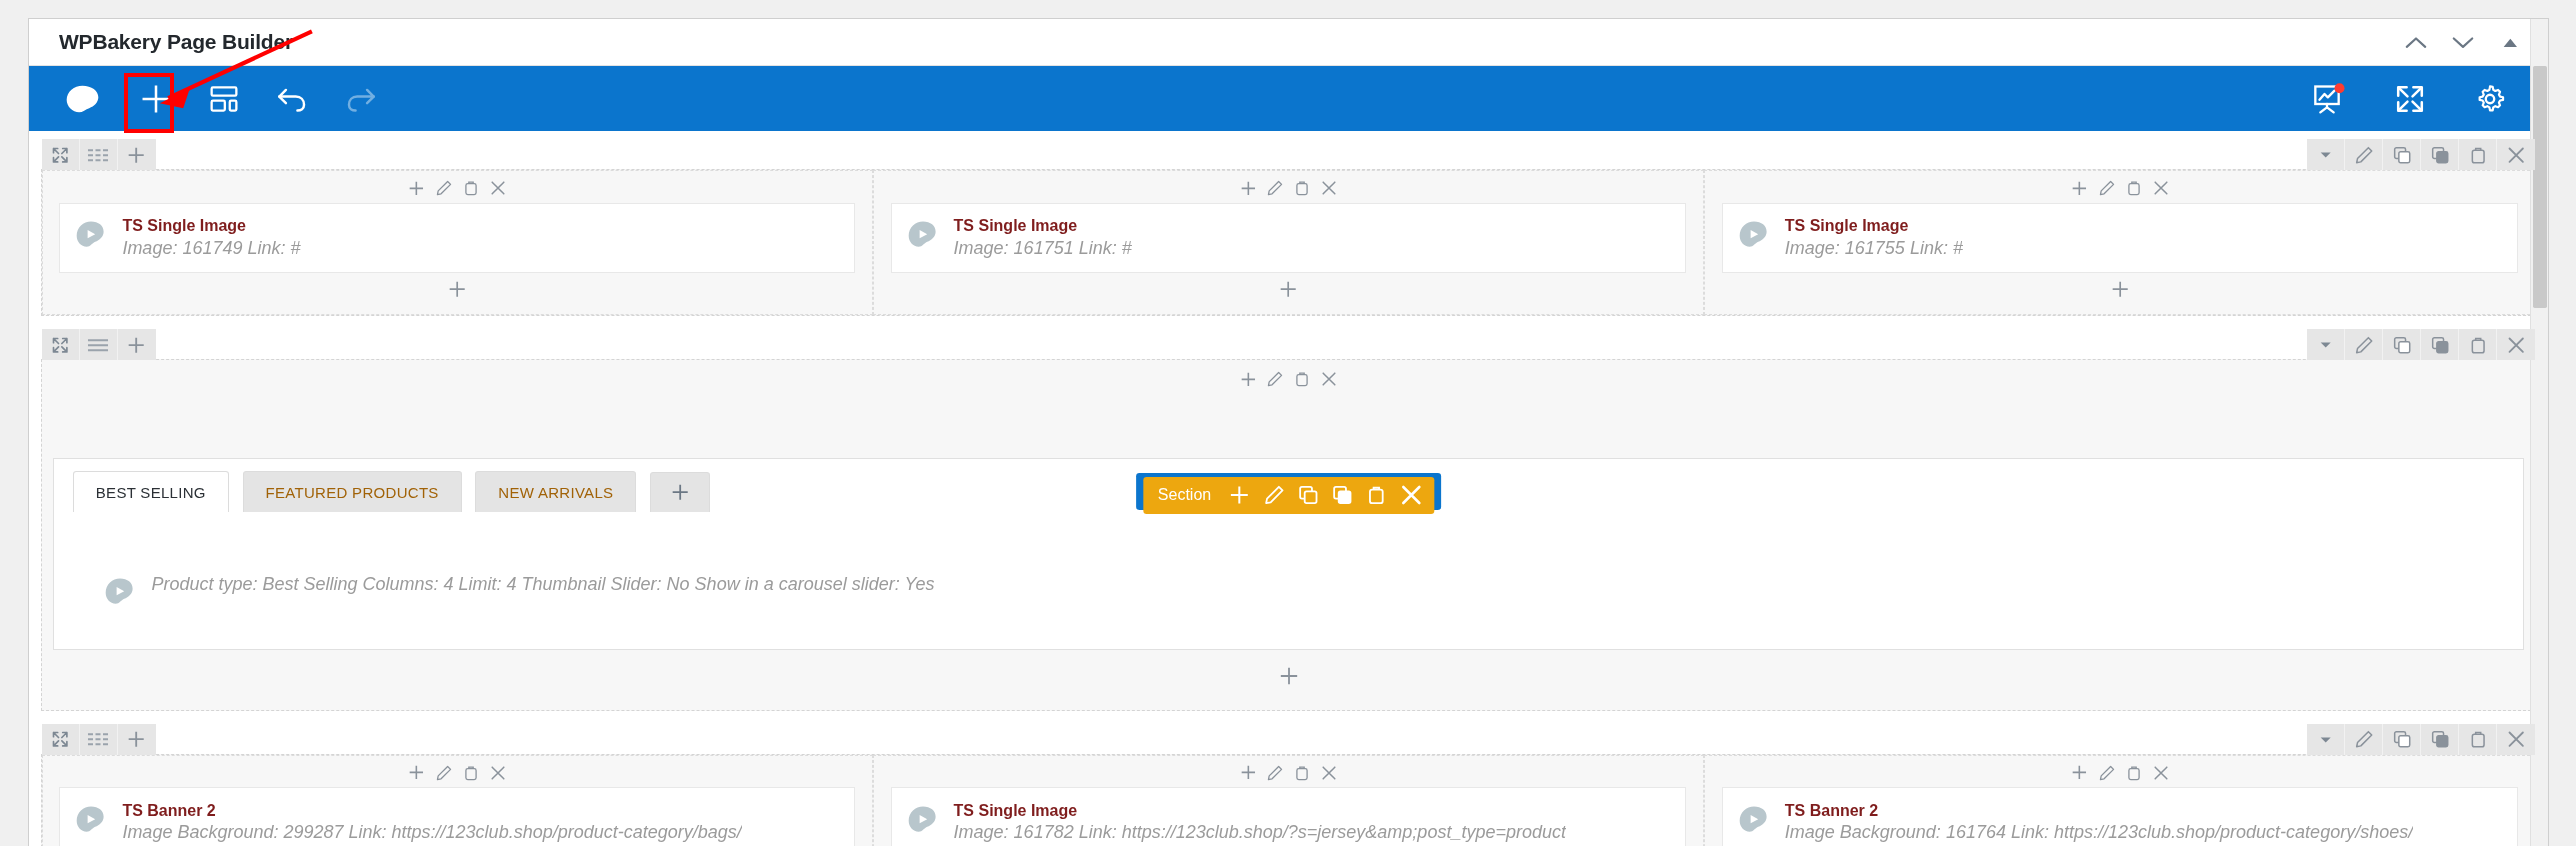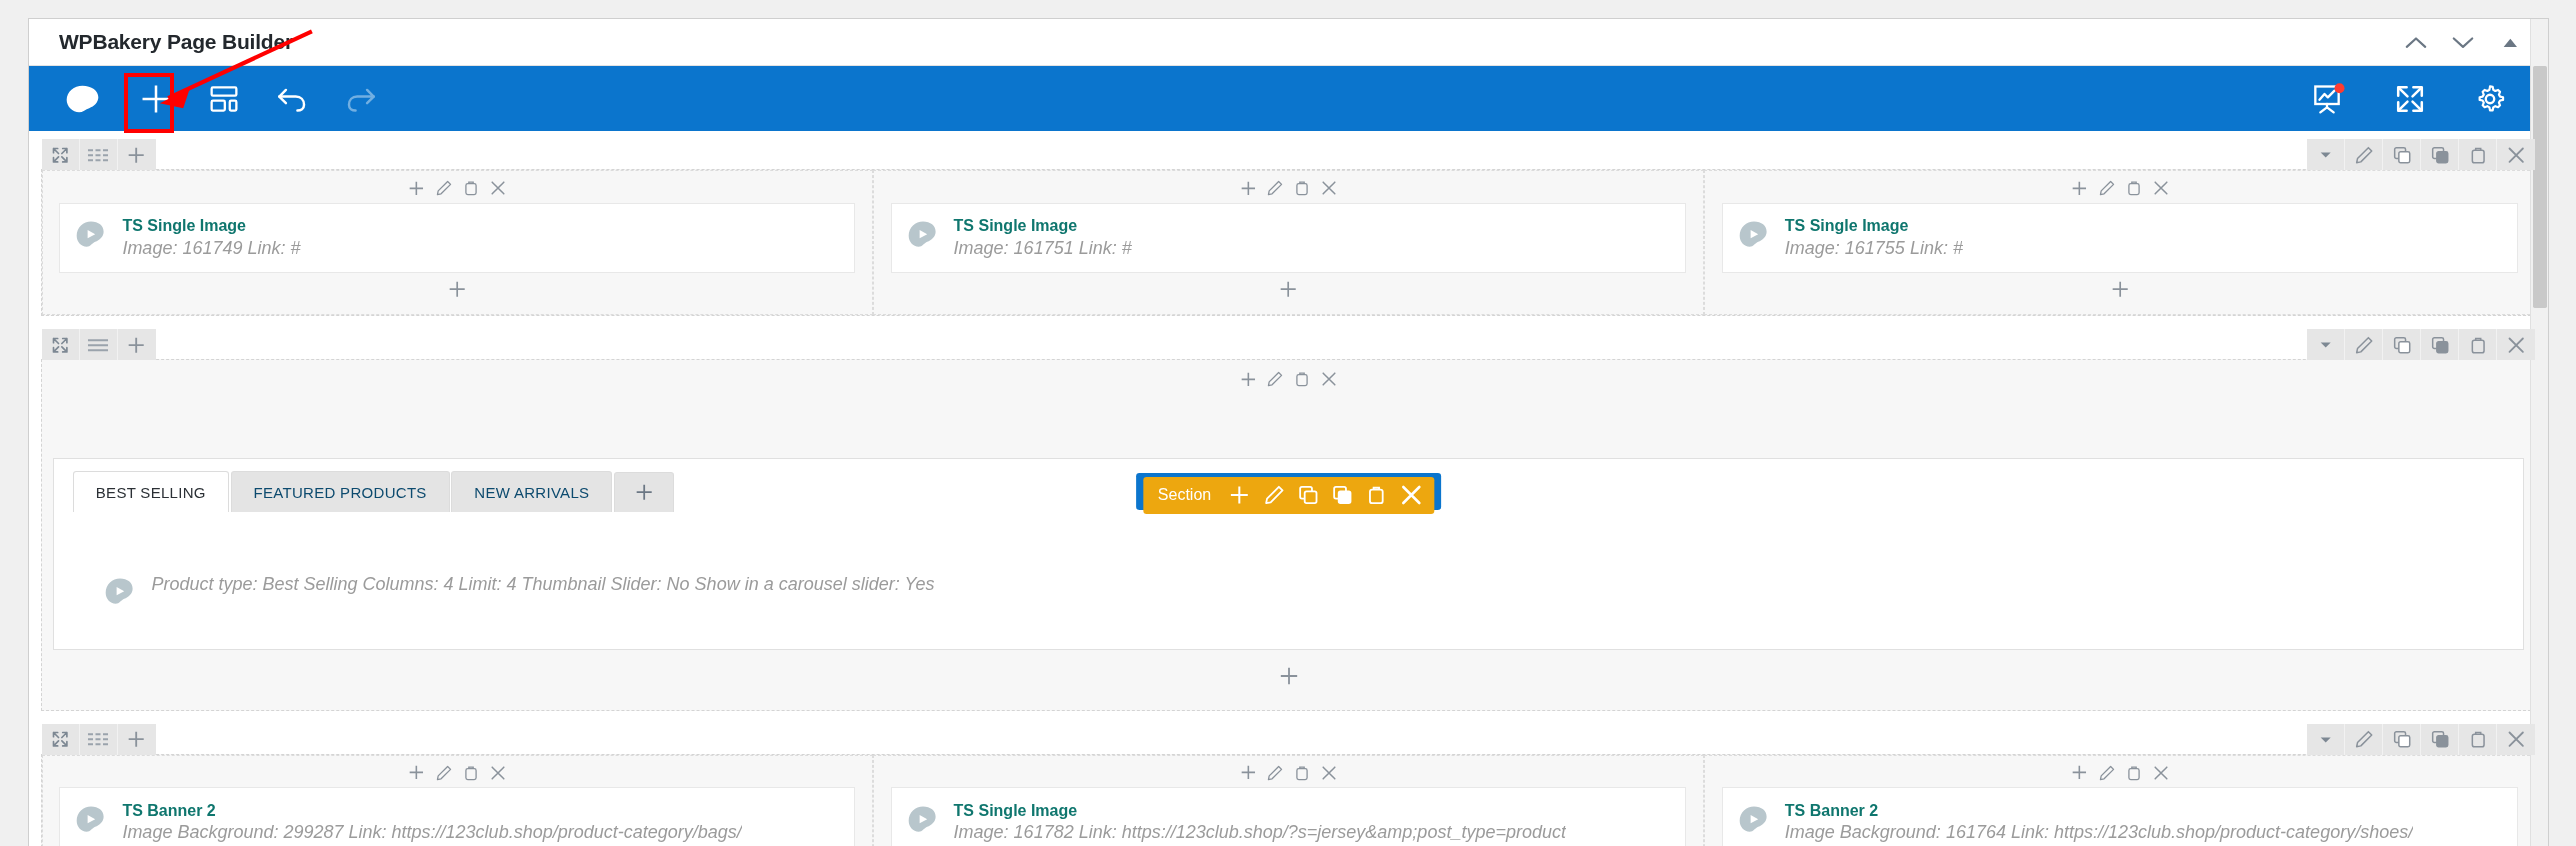--- a/index.html
+++ b/index.html
@@ -151,21 +151,21 @@
     display: flex;
     align-items: flex-start;
     gap: 15px;
     min-height: 55px;
   }
   .el-icon { flex: 0 0 auto; margin-top: 1.7px; }
   .el-text { display: flex; flex-direction: column; gap: 2.5px; min-width:0; }
   .el-title {
     font-size: 16px;
     font-weight: bold;
-    color: #0f766e;
+    color: #7f1d1d;
     white-space: nowrap;
   }
   .el-meta {
     font-size: 18px;
     font-style: italic;
     color: #9b9b9b;
     white-space: nowrap;
     overflow: hidden;
   }
   .col-add {
@@ -198,25 +198,25 @@
   .et-btn { display:flex; align-items:center; justify-content:center; cursor:pointer; }
   .et-btn svg { display:block; }
 
   .tabs-panel {
     background: #ffffff;
     border: 0.8px solid #e0e0e0;
     margin: 70px 11.7px 0 11.7px;
     min-height: 192px;
     position: relative;
   }
-  .tab-strip { display: flex; align-items: flex-end; padding: 11.7px 0 0 18.4px; gap: 0; }
+  .tab-strip { display: flex; align-items: flex-end; padding: 11.7px 0 0 18.4px; gap: 12px; }
   .tab-item {
     padding: 11.7px 22px 11px 22px;
     font-size: 15px;
-    color: #0c4a6e;
+    color: #a16207;
     background: #e4e4e4;
     border: 0.8px solid #dcdcdc;
     border-bottom: none;
     border-radius: 3.3px 3.3px 0 0;
     margin-right: 1.7px;
     cursor: pointer;
     letter-spacing: 0.3px;
     white-space: nowrap;
   }
   .tab-item.active {

